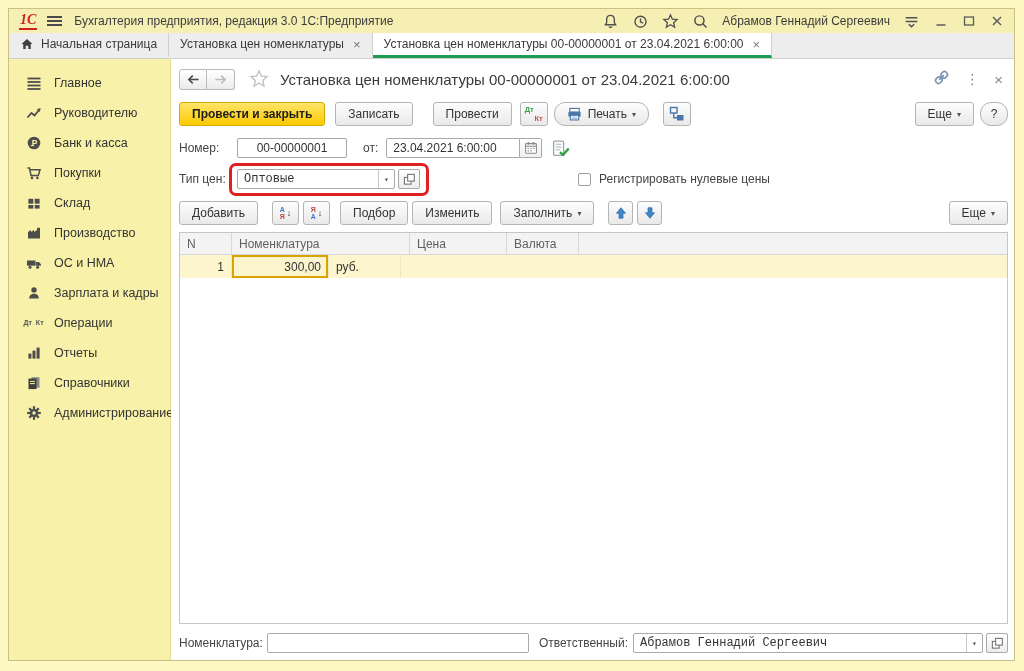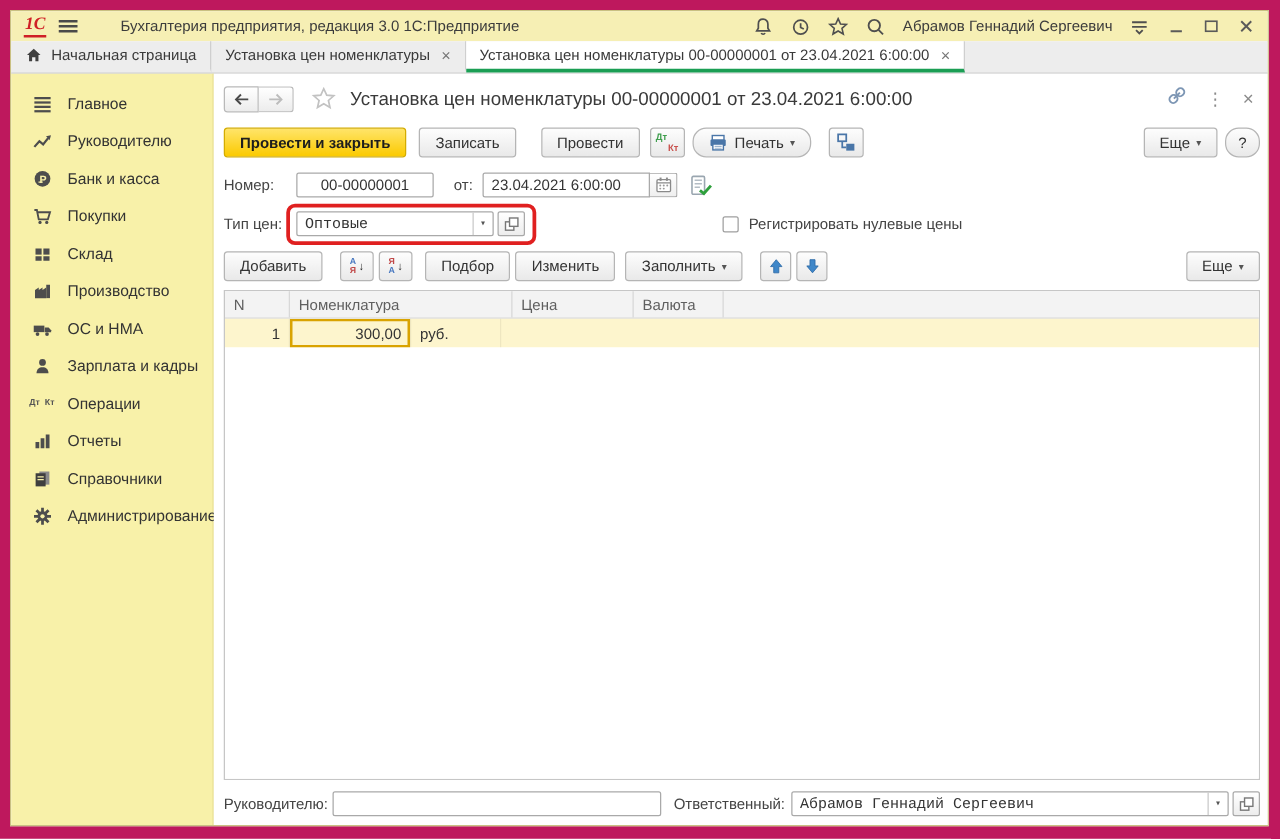--- a/index.html
+++ b/index.html
@@ -1,28 +1,28 @@
 <!DOCTYPE html>
 <html><head>
 <meta charset="utf-8">
 <style>
   * { margin:0; padding:0; box-sizing:border-box; }
   html,body { width:1024px; height:671px; }
   body { font-family:"Liberation Sans", sans-serif; background:#f4f4f4; overflow:hidden; }
-  .stage { position:relative; width:1024px; height:671px; background:#be185d; }
+  .stage { position:relative; width:1024px; height:671px; background:#fef9c3; }
   .window { position:absolute; left:8px; top:8px; width:1007px; height:653px; background:#fff;
             border:1px solid #c9c082; display:flex; flex-direction:column; }
 
   
   .titlebar { height:24px; background:#f6efb4; display:flex; align-items:center; padding:0 10px 0 10px; gap:10px; flex:0 0 auto; }
   .logo { color:#cf2026; font-weight:bold; font-style:italic; font-size:14px; line-height:1;
           font-family:"Liberation Serif", serif; border-bottom:2px solid #cf2026; padding:0 1px 1px 1px; }
   .hamburger { display:flex; flex-direction:column; gap:2.5px; width:15px; cursor:default; }
   .hamburger i { height:1.8px; background:#4a4a4a; display:block; }
-  .app-title { font-size:12px; color:#3c3c3c; margin-left:24px; white-space:nowrap; }
+  .app-title { font-size:12px; color:#3c3c3c; margin-left:2px; white-space:nowrap; }
   .tb-right { margin-left:auto; display:flex; align-items:center; gap:13px; }
   .tb-ic { width:17px; height:17px; display:flex; align-items:center; justify-content:center; }
   .tb-user { font-size:12px; color:#3c3c3c; white-space:nowrap; }
   .winctl { width:15px; height:15px; display:flex; align-items:center; justify-content:center; }
 
   
   .tabbar { height:26px; background:#ededed; display:flex; border-bottom:1px solid #cfcfcf; flex:0 0 auto; }
   .tab { display:flex; align-items:center; gap:7px; padding:0 11px; font-size:12px; color:#3a3a3a;
          border-right:1px solid #cfcfcf; border-bottom:3px solid transparent; white-space:nowrap; cursor:default; }
   .tab.active { background:#fff; border-bottom-color:#1b9e54; }
@@ -498,21 +498,21 @@
         <div class="trow">
           <span class="td col-n td-n">1</span>
           <span class="td col-price td-price">300,00</span>
           <span class="td col-cur">руб.</span>
           <span class="td col-fill" style="border-right:none"></span>
         </div>
         <div class="tbody-empty"></div>
       </div>
 
       <div class="footer">
-        <span>Руководителю:</span>
+        <span>Номенклатура:</span>
         <span class="input comment-input"></span>
         <span class="resp-label">Ответственный:</span>
         <span class="combo-wrap" style="margin-left:5px">
           <span class="combo resp-combo">
             <span class="combo-value">Абрамов Геннадий Сергеевич</span>
             <span class="combo-dd">▾</span>
           </span>
           <span class="openbtn">
             <svg width="13" height="13" viewBox="0 0 14 14">
                   <rect x="1.5" y="4.8" width="7.2" height="7.2" fill="#fff" stroke="#777" stroke-width="1.2"></rect>

